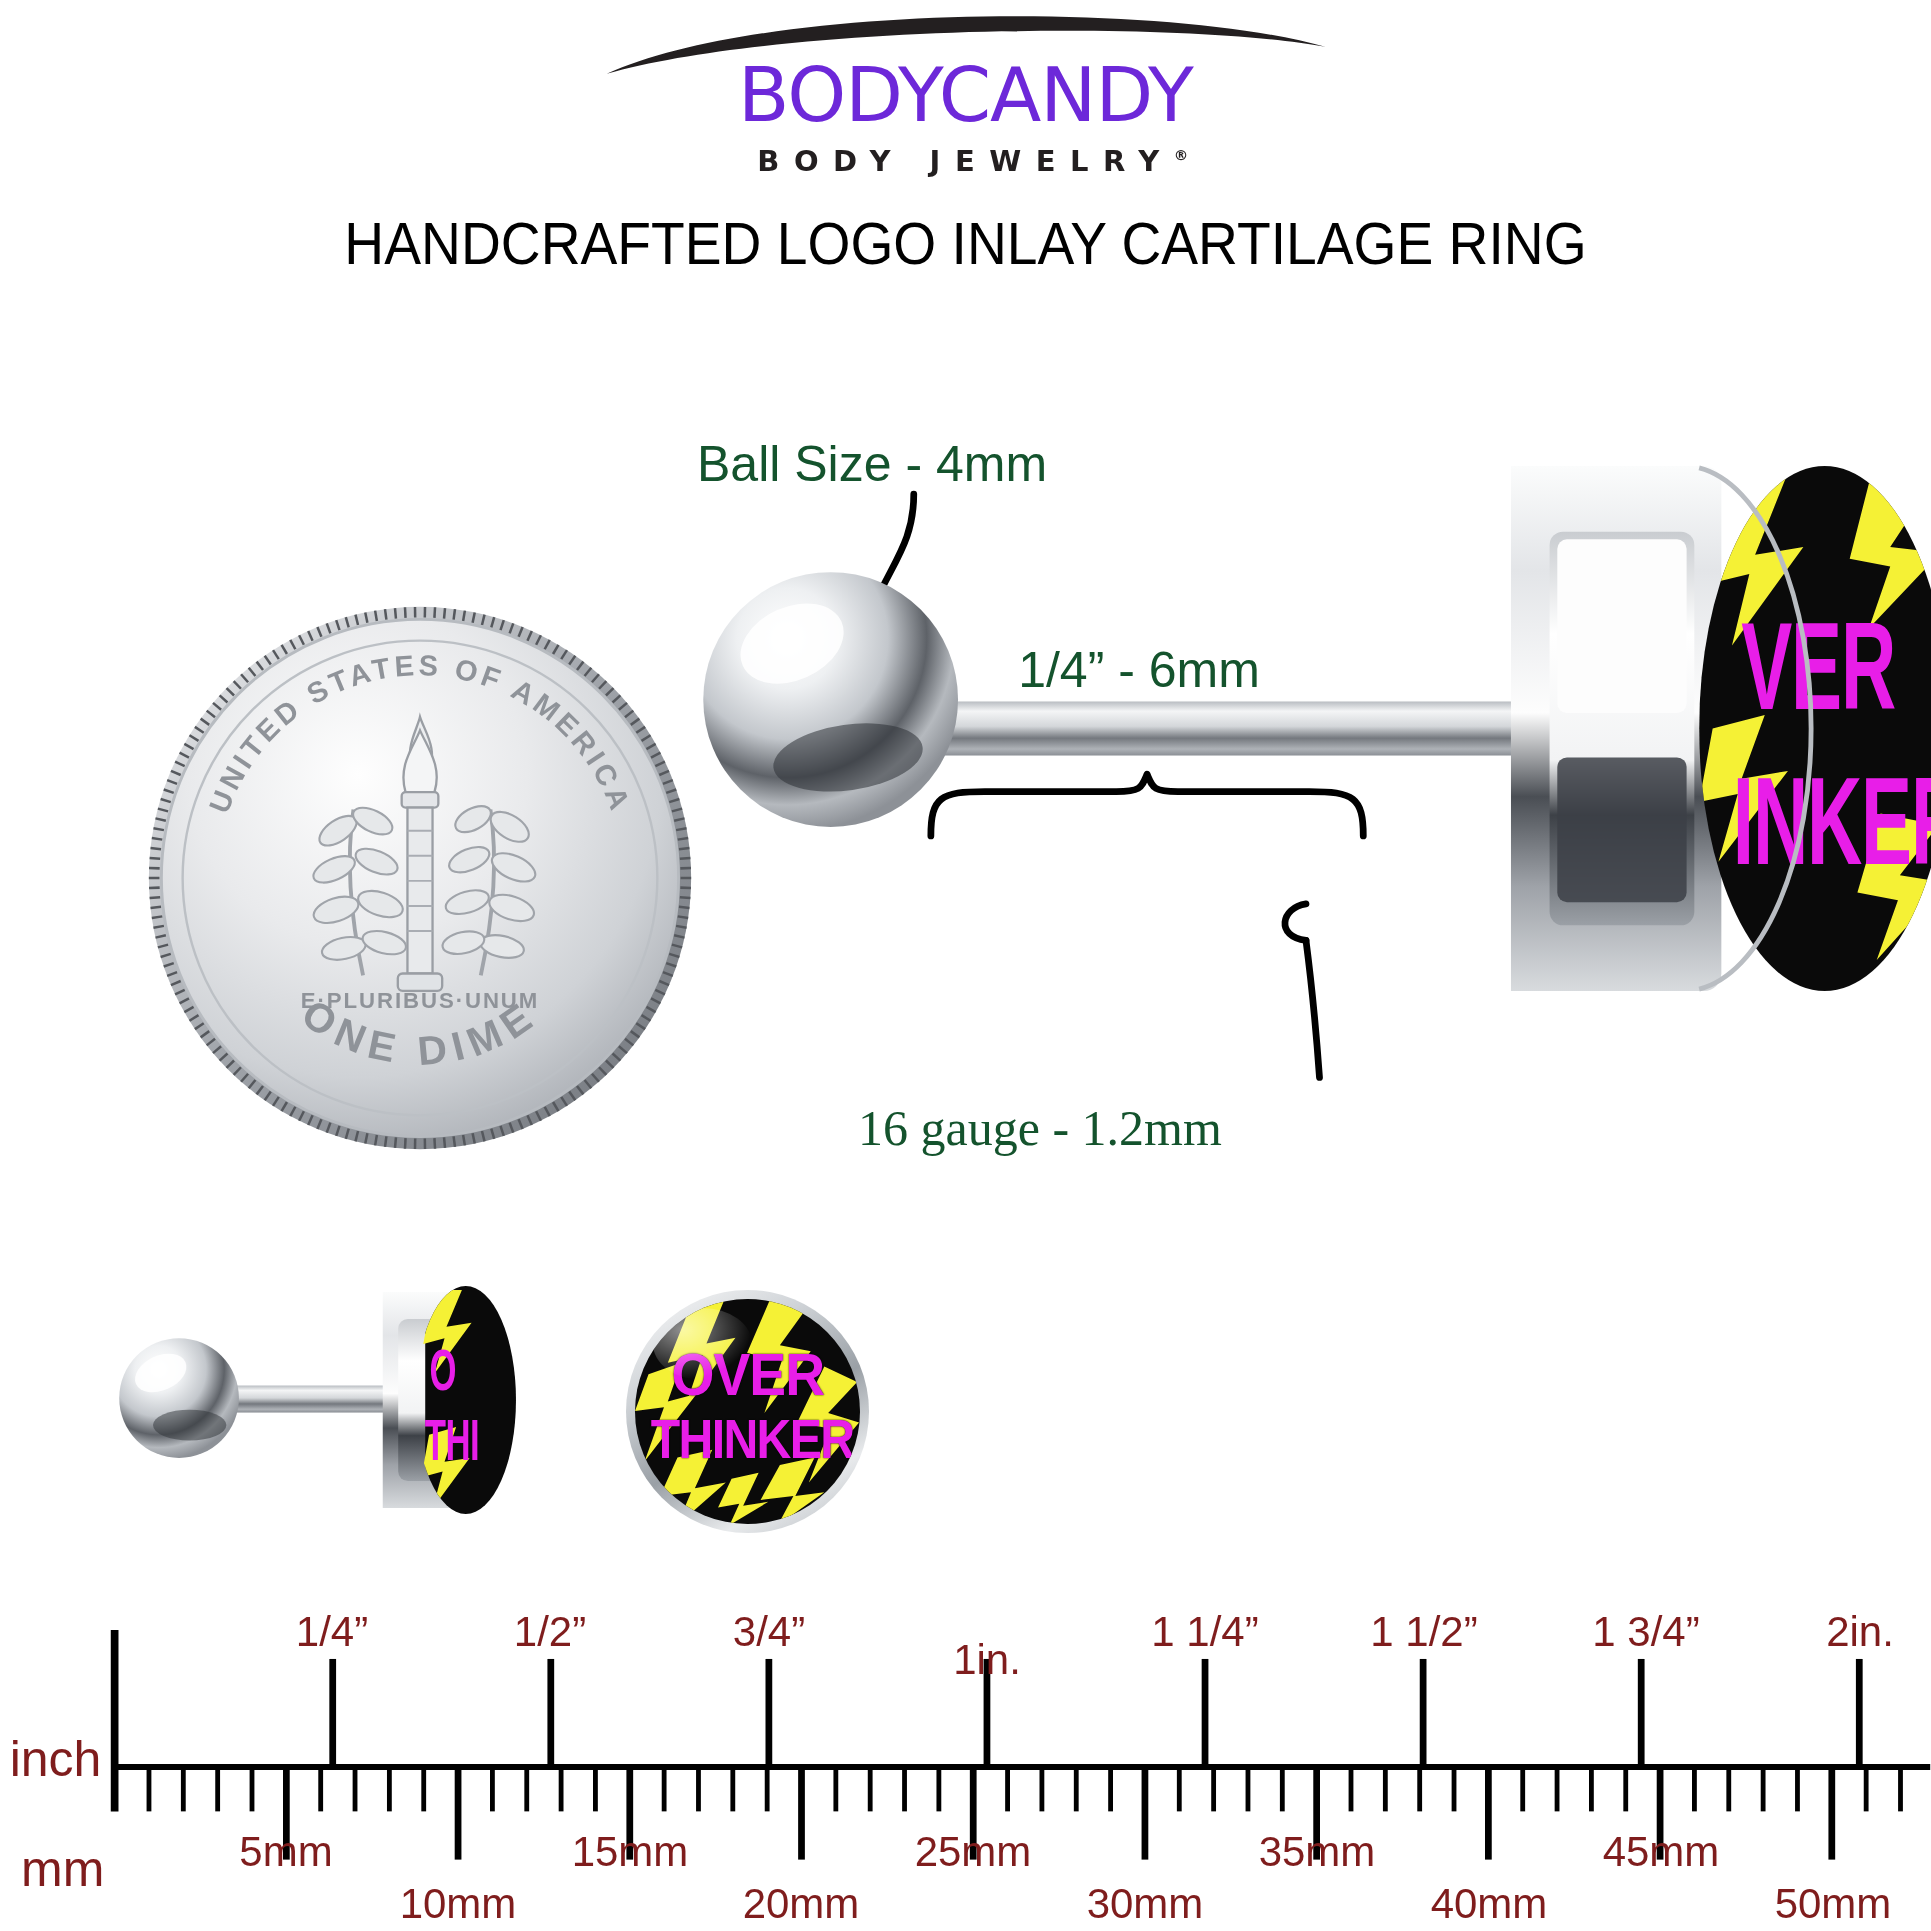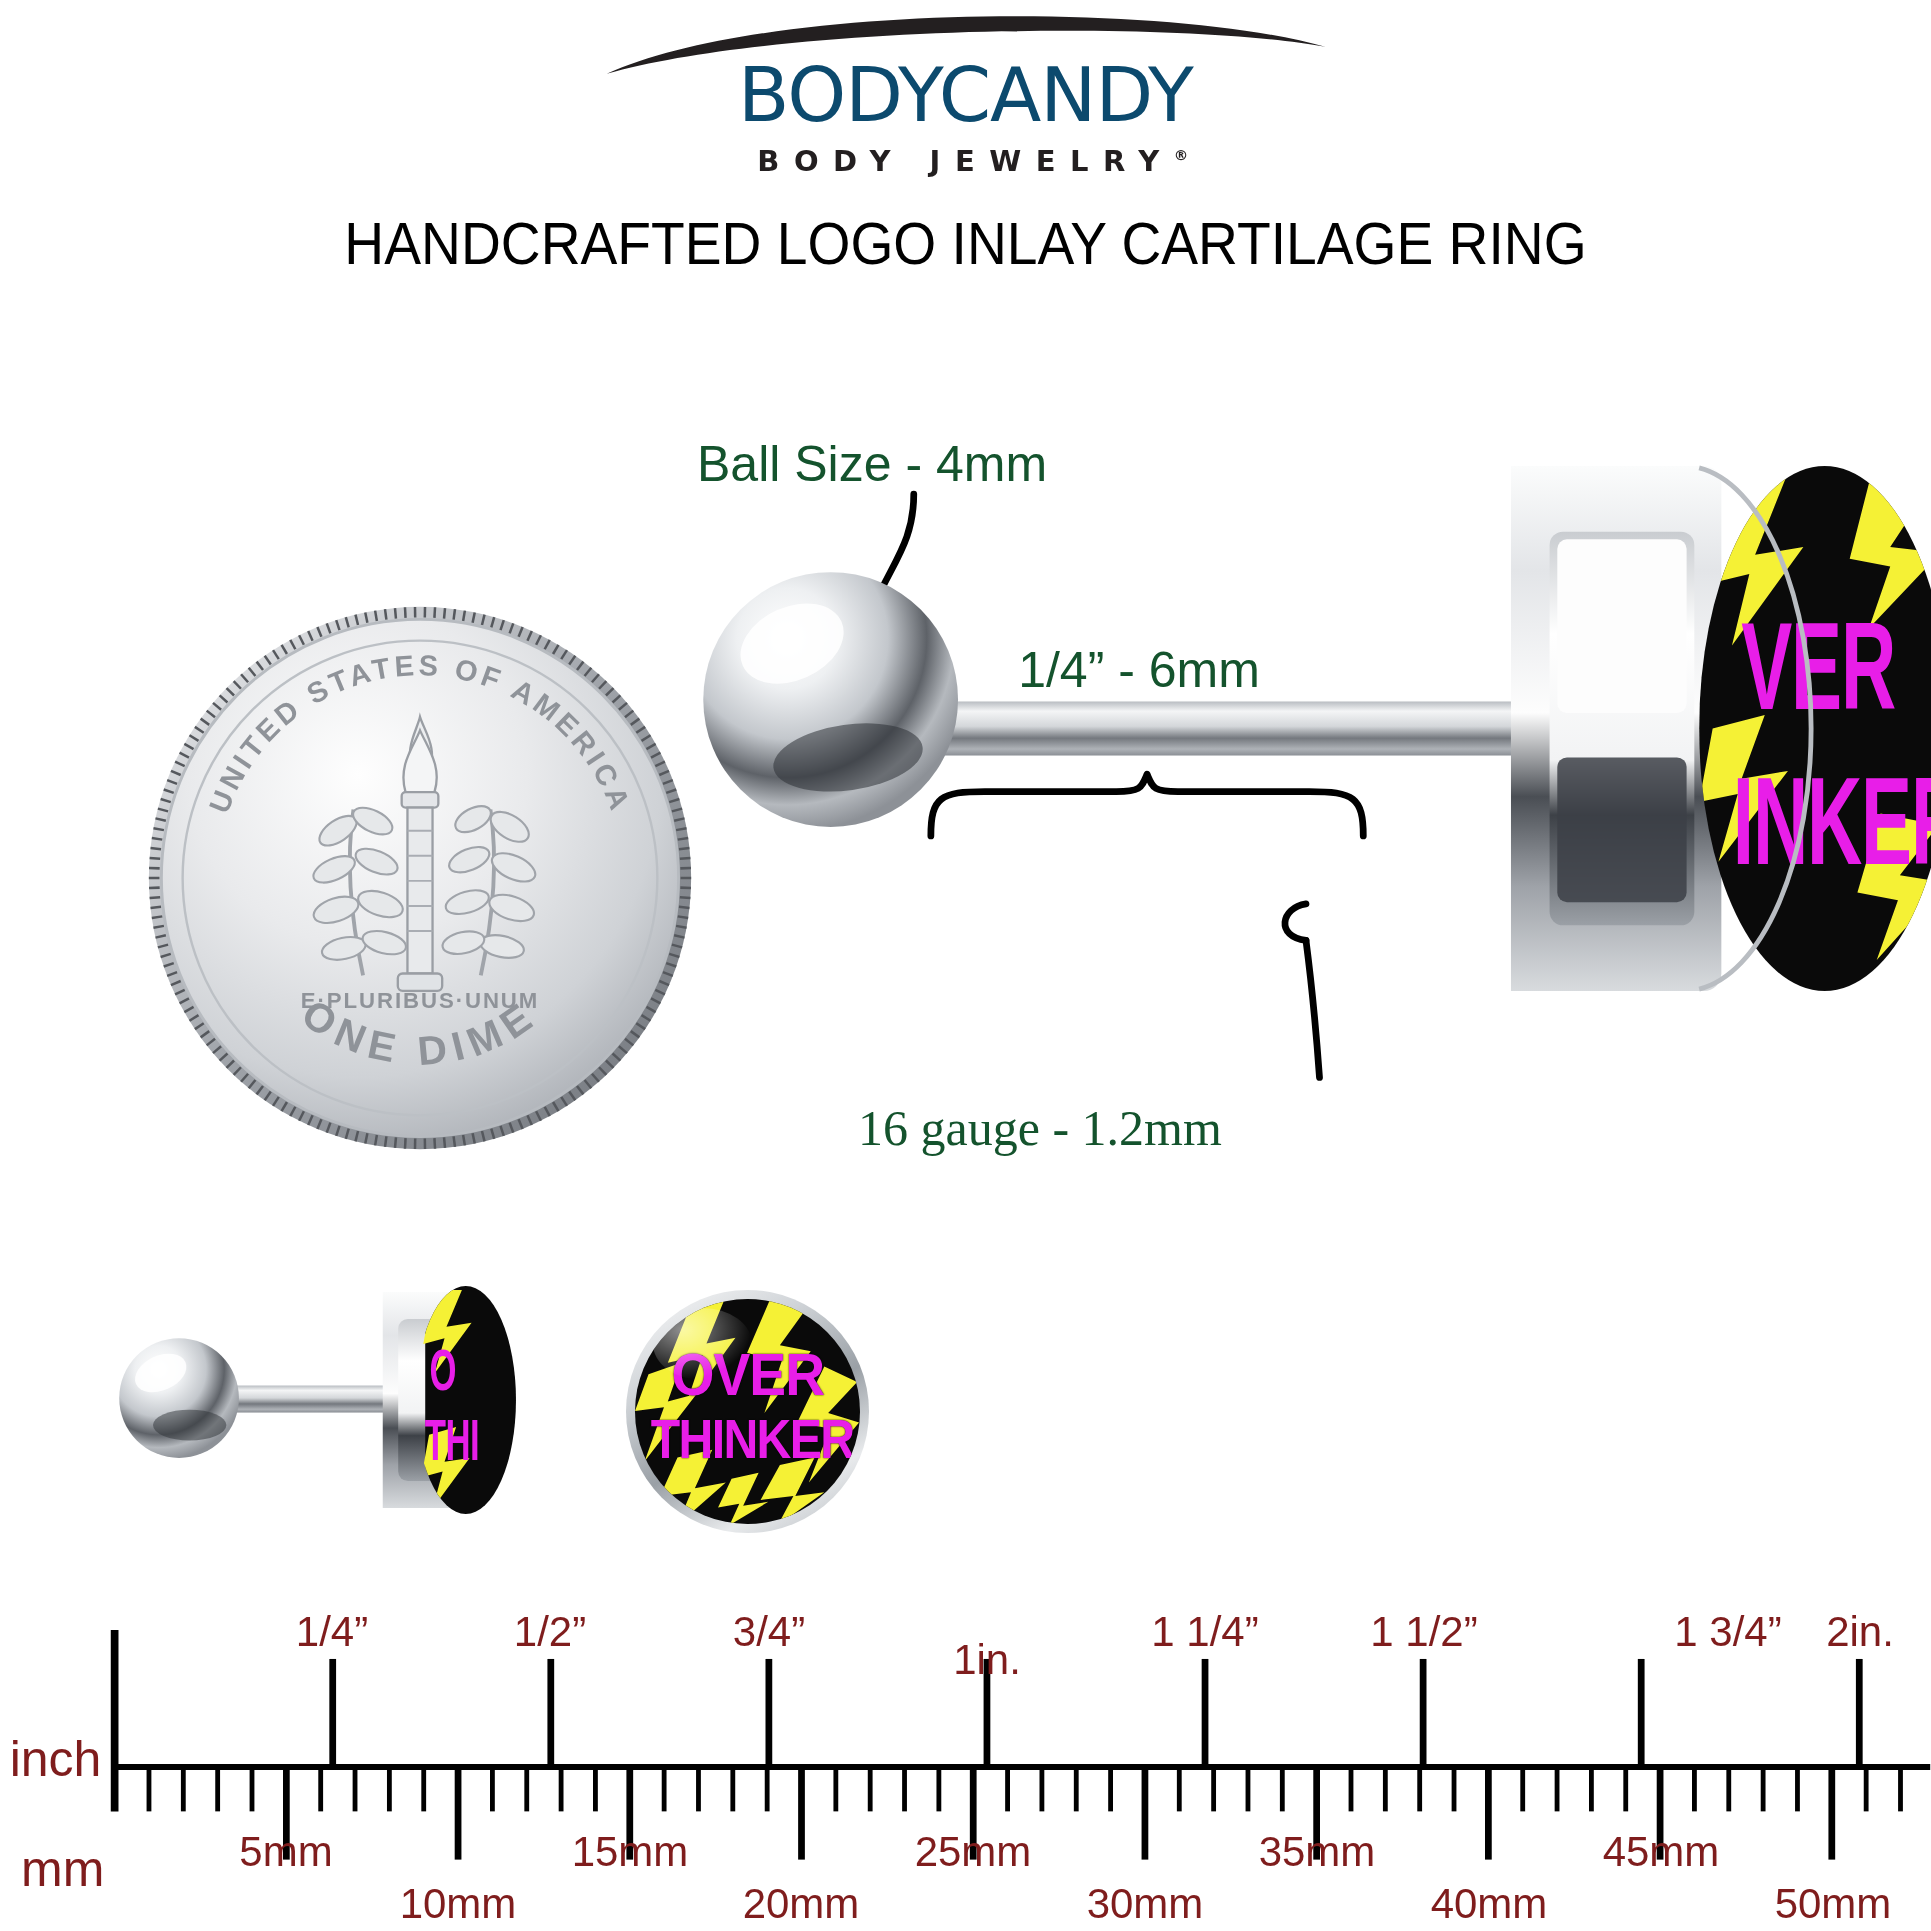--- a/index.html
+++ b/index.html
@@ -7,21 +7,21 @@
        font-family:"Liberation Sans","DejaVu Sans",sans-serif;color:#1a1a1a;}
   .abs{position:absolute;}
 
   
   #header{left:0;top:0;width:1931px;}
   #logo-wrap{position:relative;width:1931px;height:172px;}
   #logo-swoosh{left:50%;top:7.7px;transform:translateX(-50%);}
   #brand-name{
     left:50%;top:58px;transform:translateX(-50%);
     font-size:75px;line-height:75px;font-weight:400;letter-spacing:-1px;
-    color:#0c4a6e;white-space:nowrap;
+    color:#6d28d9;white-space:nowrap;
     font-family:"DejaVu Sans",sans-serif;
   }
   #brand-name .thin{font-weight:400;}
   #brand-tagline{
     left:50%;top:141px;transform:translateX(-50%);
     font-size:29px;line-height:29px;font-weight:700;letter-spacing:14.5px;
     color:#231f20;white-space:nowrap;padding-left:14.5px;
     font-family:"DejaVu Sans",sans-serif;
   }
   #brand-tagline .reg{font-size:14.5px;vertical-align:super;letter-spacing:0;}
@@ -525,21 +525,21 @@
       <line x1="1933.6000000000001" y1="170" x2="1933.6000000000001" y2="216" stroke="#000" stroke-width="5"></line>
       <line x1="1969.2" y1="170" x2="1969.2" y2="216" stroke="#000" stroke-width="5"></line>
     </svg>
   <div id="ruler-labels">
       <div class="lbl" style="left: 332px; top: 7.7px; transform: translateX(-50%);">1/4”</div>
       <div class="lbl" style="left: 550px; top: 7.7px; transform: translateX(-50%);">1/2”</div>
       <div class="lbl" style="left: 769px; top: 7.7px; transform: translateX(-50%);">3/4”</div>
       <div class="lbl" style="left: 987px; top: 7.7px; transform: translateX(-50%); margin-top: 28px;">1in.</div>
       <div class="lbl" style="left: 1205px; top: 7.7px; transform: translateX(-50%);">1 1/4”</div>
       <div class="lbl" style="left: 1424px; top: 7.7px; transform: translateX(-50%);">1 1/2”</div>
-      <div class="lbl" style="left: 1728px; top: 7.7px; transform: translateX(-50%); text-align: right;">1 3/4”</div>
+      <div class="lbl" style="left: 1646px; top: 7.7px; transform: translateX(-50%); text-align: right;">1 3/4”</div>
       <div class="lbl" style="left: 1860px; top: 7.7px; transform: translateX(-50%);">2in.</div>
       <div class="lbl" style="left: 286px; top: 228px; transform: translateX(-50%);">5mm</div>
       <div class="lbl" style="left: 458px; top: 280px; transform: translateX(-50%);">10mm</div>
       <div class="lbl" style="left: 630px; top: 228px; transform: translateX(-50%);">15mm</div>
       <div class="lbl" style="left: 801px; top: 280px; transform: translateX(-50%);">20mm</div>
       <div class="lbl" style="left: 973px; top: 228px; transform: translateX(-50%);">25mm</div>
       <div class="lbl" style="left: 1145px; top: 280px; transform: translateX(-50%);">30mm</div>
       <div class="lbl" style="left: 1317px; top: 228px; transform: translateX(-50%);">35mm</div>
       <div class="lbl" style="left: 1489px; top: 280px; transform: translateX(-50%);">40mm</div>
       <div class="lbl" style="left: 1661px; top: 228px; transform: translateX(-50%);">45mm</div>

